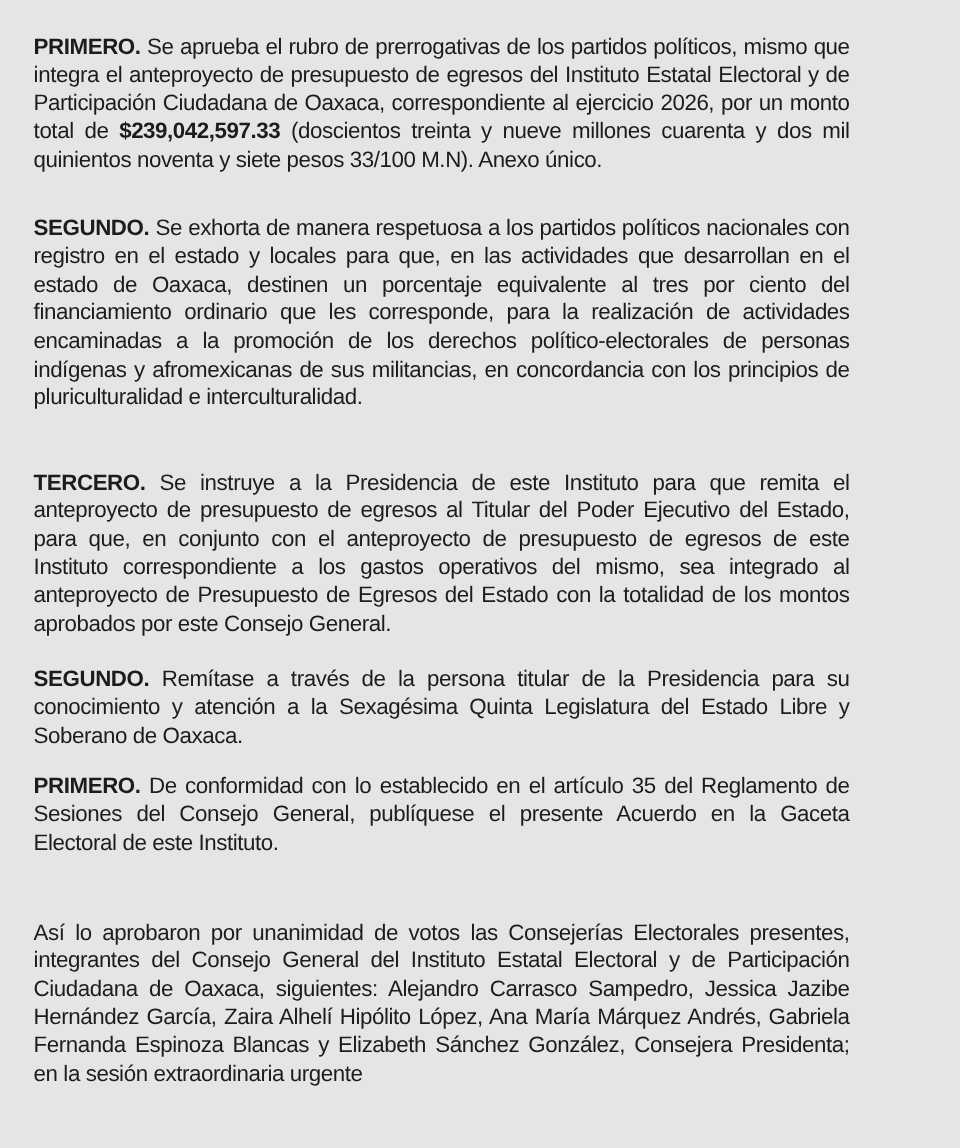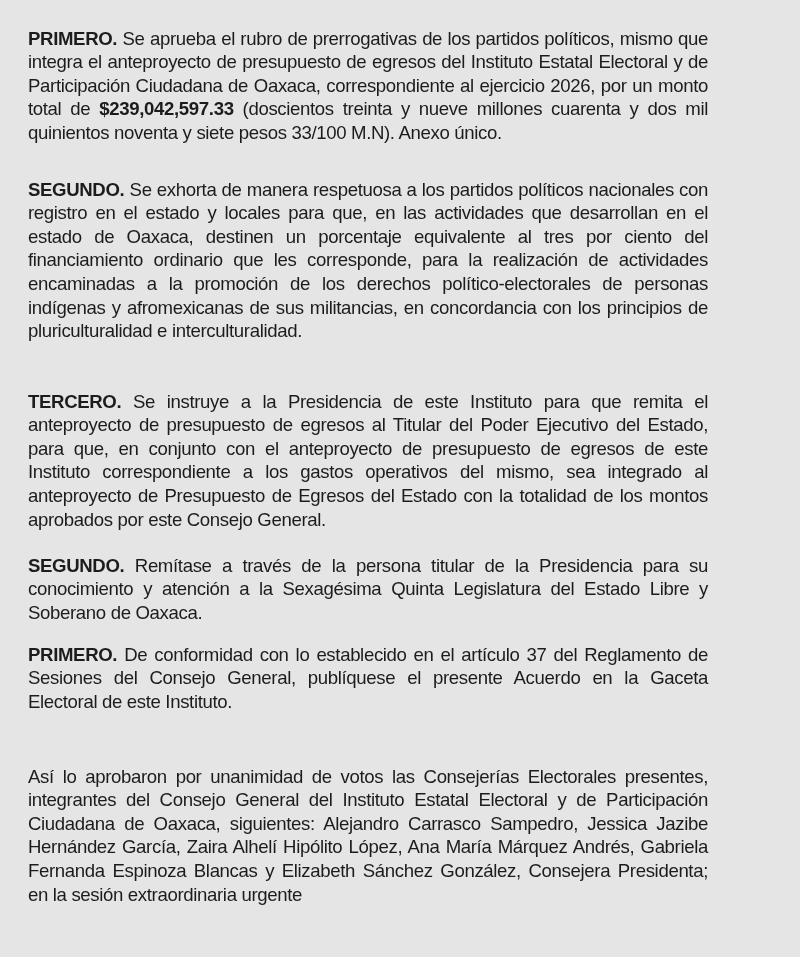--- a/index.html
+++ b/index.html
@@ -53,17 +53,17 @@
 <div class="page">
 
   <p class="para" id="p1"><span class="lbl">PRIMERO.</span><span> Se aprueba el rubro de prerrogativas de los partidos políticos, mismo que integra el anteproyecto de presupuesto de egresos del Instituto Estatal Electoral y de Participación Ciudadana de Oaxaca, correspondiente al ejercicio 2026, por un monto total de </span><span class="amt">$239,042,597.33</span><span> (doscientos treinta y nueve millones cuarenta y dos mil quinientos noventa y siete pesos 33/100 M.N). Anexo único.</span></p>
 
   <p class="para" id="p2"><span class="lbl">SEGUNDO.</span><span> Se exhorta de manera respetuosa a los partidos políticos nacionales con registro en el estado y locales para que, en las actividades que desarrollan en el estado de Oaxaca, destinen un porcentaje equivalente al tres por ciento del financiamiento ordinario que les corresponde, para la realización de actividades encaminadas a la promoción de los derechos político-electorales de personas indígenas y afromexicanas de sus militancias, en concordancia con los principios de pluriculturalidad e interculturalidad.</span></p>
 
   <p class="para" id="p3"><span class="lbl">TERCERO.</span><span> Se instruye a la Presidencia de este Instituto para que remita el anteproyecto de presupuesto de egresos al Titular del Poder Ejecutivo del Estado, para que, en conjunto con el anteproyecto de presupuesto de egresos de este Instituto correspondiente a los gastos operativos del mismo, sea integrado al anteproyecto de Presupuesto de Egresos del Estado con la totalidad de los montos aprobados por este Consejo General.</span></p>
 
   <p class="para" id="p4"><span class="lbl">SEGUNDO.</span><span> Remítase a través de la persona titular de la Presidencia para su conocimiento y atención a la Sexagésima Quinta Legislatura del Estado Libre y Soberano de Oaxaca.</span></p>
 
-  <p class="para" id="p5"><span class="lbl">PRIMERO.</span><span> De conformidad con lo establecido en el artículo 37 del Reglamento de Sesiones del Consejo General, publíquese el presente Acuerdo en la Gaceta Electoral de este Instituto.</span></p>
+  <p class="para" id="p5"><span class="lbl">PRIMERO.</span><span> De conformidad con lo establecido en el artículo 35 del Reglamento de Sesiones del Consejo General, publíquese el presente Acuerdo en la Gaceta Electoral de este Instituto.</span></p>
 
   <p class="para" id="p6"><span>Así lo aprobaron por unanimidad de votos las Consejerías Electorales presentes, integrantes del Consejo General del Instituto Estatal Electoral y de Participación Ciudadana de Oaxaca, siguientes: Alejandro Carrasco Sampedro, Jessica Jazibe Hernández García, Zaira Alhelí Hipólito López, Ana María Márquez Andrés, Gabriela Fernanda Espinoza Blancas y Elizabeth Sánchez González, Consejera Presidenta; en la sesión extraordinaria urgente</span></p>
 
 </div>
 
 </body></html>

